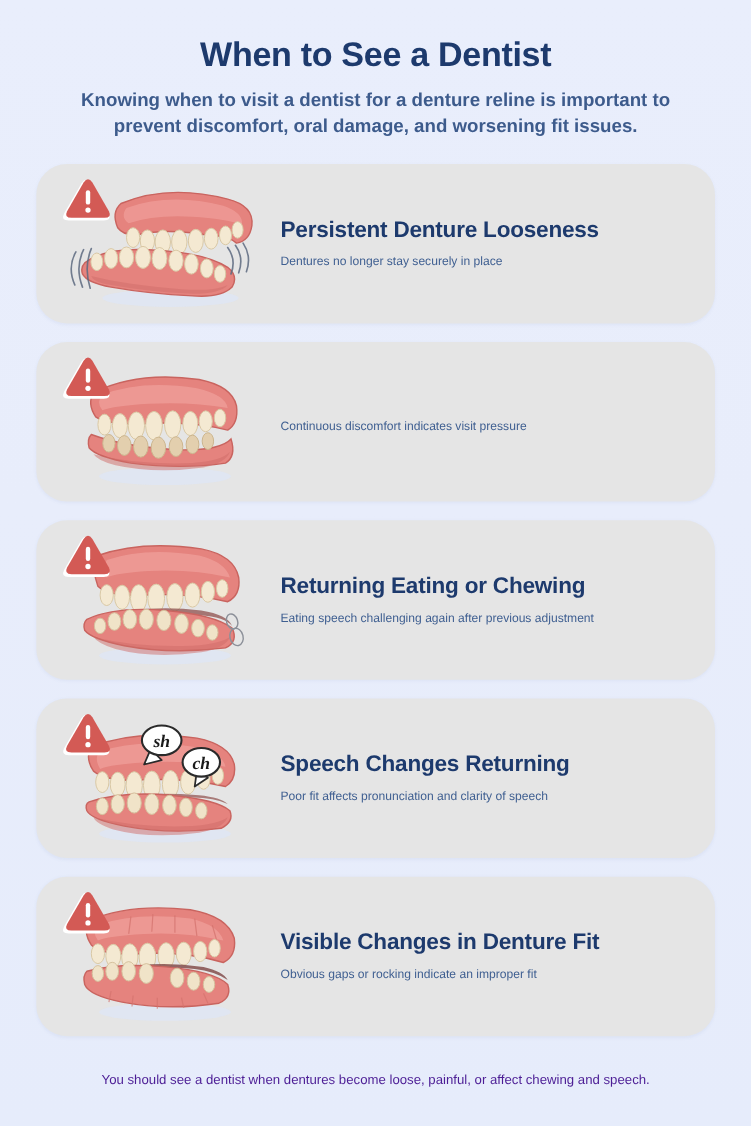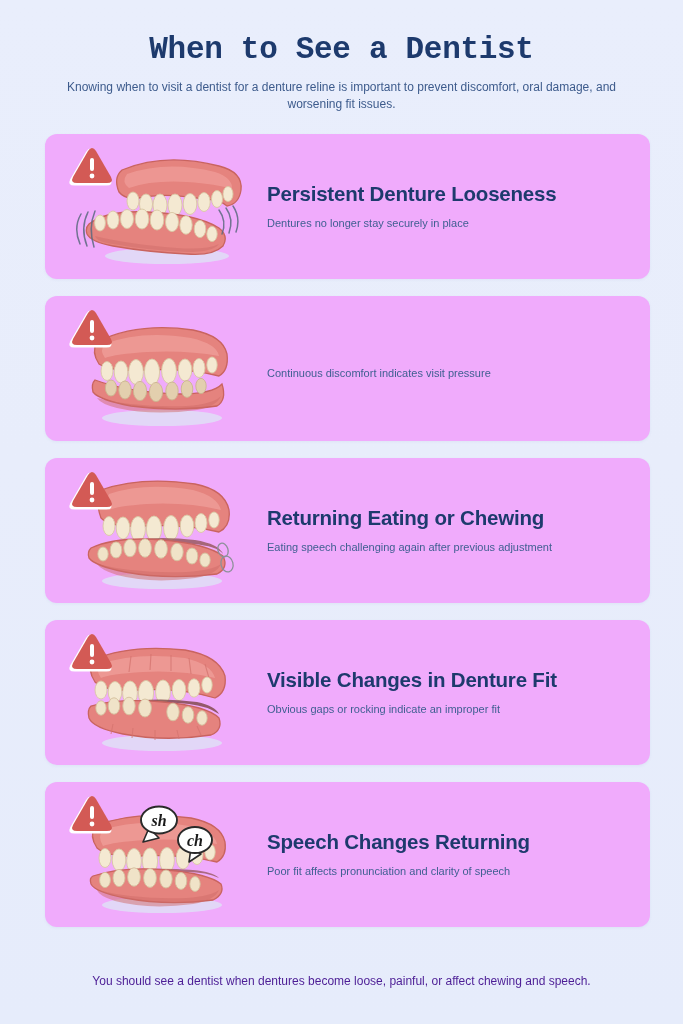--- a/index.html
+++ b/index.html
@@ -19,52 +19,51 @@
 
   
   .header { padding:32px 42px 0; text-align:center; }
 
   .page-title {
     font-size:31px;
     font-weight:700;
     letter-spacing:-0.3px;
     color:#1d3a6d;
     line-height:1.15;
-    font-family:Liberation Mono, monospace;
   }
 
   .page-subtitle {
     margin-top:11px;
-    font-size:12px;
+    font-size:17px;
     line-height:1.45;
     color:#3d5b8c;
     max-width:560px;
     margin-left:auto;
     margin-right:auto;
+    font-weight:bold;
   }
 
   
   .card-list {
     margin-top:21px;
     padding:0 33px;
     display:flex;
     flex-direction:column;
     gap:17px;
   }
 
   .card {
-    background:#f0abfc;
-    border-radius:12px;
+    background:#e5e5e5;
+    border-radius:28px;
     height:145px;
     display:flex;
     align-items:center;
     padding:0 20px 0 22px;
     box-shadow:0 1px 3px rgba(80,110,170,.07);
     overflow:hidden;
-    margin-left:12px;
   }
 
   .card-figure {
     width:190px;
     min-width:190px;
     height:125px;
     position:relative;
     display:flex;
     align-items:center;
     justify-content:center;
@@ -255,76 +254,20 @@
     <div class="card-text">
       <div class="card-title">Returning Eating or Chewing</div>
       <div class="card-desc">Eating speech challenging again after previous adjustment</div>
     </div>
   </div>
 
   <div class="card">
     <div class="card-figure">
       <svg viewBox="0 0 190 125" aria-hidden="true">
         <ellipse cx="95" cy="113" rx="60" ry="8" fill="#dde5f6" opacity=".75"></ellipse>
-        <path d="M26 30 Q62 14 118 20 Q152 26 158 46 Q160 62 148 68 Q114 58 74 60 Q38 62 28 52 Q20 40 26 30 Z" fill="#e5837e" stroke="#c9645f" stroke-width="1.3"></path>
-        <path d="M34 34 Q68 22 118 28 Q144 34 148 48 Q114 40 76 42 Q42 44 34 48 Q28 40 34 34 Z" fill="#ef9d98" opacity=".8"></path>
-        <g fill="none" stroke="#d4736e" stroke-width="1.1" opacity=".75">
-          <path d="M64 26 L62 42"></path>
-            <path d="M84 24 L83 40"></path>
-            <path d="M104 25 L104 41"></path>
-          <path d="M122 28 L124 44"></path>
-            <path d="M138 34 L142 48"></path>
-        </g>
-        <g fill="#f4e9d2" stroke="#d9c7a4" stroke-width=".9">
-          <ellipse cx="34" cy="60" rx="6" ry="9"></ellipse>
-            <ellipse cx="48" cy="62" rx="6.8" ry="10.5"></ellipse>
-          <ellipse cx="63" cy="63" rx="7.4" ry="12"></ellipse>
-            <ellipse cx="79" cy="63" rx="7.6" ry="12.6"></ellipse>
-          <ellipse cx="96" cy="62" rx="7.4" ry="12"></ellipse>
-            <ellipse cx="112" cy="60" rx="6.8" ry="10.5"></ellipse>
-          <ellipse cx="127" cy="58" rx="6" ry="9.2"></ellipse>
-            <ellipse cx="140" cy="55" rx="5.2" ry="8"></ellipse>
-        </g>
-
-        <path d="M50 74 Q86 66 130 72 Q148 76 152 84 Q140 76 122 74 Q84 70 52 80 Z" fill="#7d4543" opacity=".8"></path>
-        <path d="M24 76 Q52 68 96 72 Q140 76 152 88 Q156 100 144 105 Q98 112 56 104 Q26 98 22 88 Q20 80 24 76 Z" fill="#e5837e" stroke="#c9645f" stroke-width="1.3"></path>
-        <g fill="#f0e3c8" stroke="#d4c09d" stroke-width=".9">
-          <ellipse cx="34" cy="78" rx="5.2" ry="7.2"></ellipse>
-            <ellipse cx="47" cy="76" rx="5.8" ry="8.2"></ellipse>
-          <ellipse cx="62" cy="76" rx="6.2" ry="8.8"></ellipse>
-            <ellipse cx="78" cy="78" rx="6.4" ry="9"></ellipse>
-          <ellipse cx="106" cy="82" rx="6.2" ry="8.8"></ellipse>
-            <ellipse cx="121" cy="85" rx="5.8" ry="8.2"></ellipse>
-          <ellipse cx="135" cy="88" rx="5.2" ry="7.2"></ellipse>
-        </g>
-        <g fill="none" stroke="#d4736e" stroke-width="1.1" opacity=".7">
-          <path d="M46 94 L44 104"></path>
-            <path d="M66 98 L65 108"></path>
-            <path d="M88 100 L88 110"></path>
-          <path d="M110 100 L112 109"></path>
-            <path d="M130 96 L134 105"></path>
-        </g>
-        <g>
-          <path d="M21 7 Q25 1 29 7 L44 33 Q47 39 40 39 L10 39 Q3 39 6 33 Z" fill="#ffffff" transform="translate(-1.6,1.6) scale(1.06)" transform-origin="25 23"></path>
-          <path d="M21 7 Q25 1 29 7 L44 33 Q47 39 40 39 L10 39 Q3 39 6 33 Z" fill="#d35a55"></path>
-          <rect x="23" y="14" width="4" height="13" rx="2" fill="#fff"></rect>
-          <circle cx="25" cy="32" r="2.4" fill="#fff"></circle>
-        </g>
-      </svg>
-    </div>
-    <div class="card-text">
-      <div class="card-title">Visible Changes in Denture Fit</div>
-      <div class="card-desc">Obvious gaps or rocking indicate an improper fit</div>
-    </div>
-  </div>
-
-  <div class="card">
-    <div class="card-figure">
-      <svg viewBox="0 0 190 125" aria-hidden="true">
-        <ellipse cx="95" cy="113" rx="60" ry="8" fill="#dde5f6" opacity=".75"></ellipse>
         <path d="M28 34 Q68 18 124 26 Q154 32 158 50 Q160 64 150 70 Q116 62 76 64 Q42 66 30 56 Q22 44 28 34 Z" fill="#e5837e" stroke="#c9645f" stroke-width="1.3"></path>
         <path d="M36 38 Q72 26 122 34 Q148 40 150 52 Q118 46 78 48 Q46 50 36 54 Q30 44 36 38 Z" fill="#ef9d98" opacity=".8"></path>
         <g fill="#f4e9d2" stroke="#d9c7a4" stroke-width=".9">
           <ellipse cx="38" cy="66" rx="6" ry="9.5"></ellipse>
             <ellipse cx="52" cy="68" rx="6.8" ry="11"></ellipse>
           <ellipse cx="67" cy="69" rx="7.4" ry="12.5"></ellipse>
             <ellipse cx="83" cy="69" rx="7.6" ry="13"></ellipse>
           <ellipse cx="100" cy="68" rx="7.4" ry="12.5"></ellipse>
             <ellipse cx="116" cy="66" rx="6.8" ry="11"></ellipse>
           <ellipse cx="130" cy="63" rx="6" ry="9.5"></ellipse>
@@ -360,15 +303,71 @@
           <circle cx="25" cy="32" r="2.4" fill="#fff"></circle>
         </g>
       </svg>
     </div>
     <div class="card-text">
       <div class="card-title">Speech Changes Returning</div>
       <div class="card-desc">Poor fit affects pronunciation and clarity of speech</div>
     </div>
   </div>
 
+  <div class="card">
+    <div class="card-figure">
+      <svg viewBox="0 0 190 125" aria-hidden="true">
+        <ellipse cx="95" cy="113" rx="60" ry="8" fill="#dde5f6" opacity=".75"></ellipse>
+        <path d="M26 30 Q62 14 118 20 Q152 26 158 46 Q160 62 148 68 Q114 58 74 60 Q38 62 28 52 Q20 40 26 30 Z" fill="#e5837e" stroke="#c9645f" stroke-width="1.3"></path>
+        <path d="M34 34 Q68 22 118 28 Q144 34 148 48 Q114 40 76 42 Q42 44 34 48 Q28 40 34 34 Z" fill="#ef9d98" opacity=".8"></path>
+        <g fill="none" stroke="#d4736e" stroke-width="1.1" opacity=".75">
+          <path d="M64 26 L62 42"></path>
+            <path d="M84 24 L83 40"></path>
+            <path d="M104 25 L104 41"></path>
+          <path d="M122 28 L124 44"></path>
+            <path d="M138 34 L142 48"></path>
+        </g>
+        <g fill="#f4e9d2" stroke="#d9c7a4" stroke-width=".9">
+          <ellipse cx="34" cy="60" rx="6" ry="9"></ellipse>
+            <ellipse cx="48" cy="62" rx="6.8" ry="10.5"></ellipse>
+          <ellipse cx="63" cy="63" rx="7.4" ry="12"></ellipse>
+            <ellipse cx="79" cy="63" rx="7.6" ry="12.6"></ellipse>
+          <ellipse cx="96" cy="62" rx="7.4" ry="12"></ellipse>
+            <ellipse cx="112" cy="60" rx="6.8" ry="10.5"></ellipse>
+          <ellipse cx="127" cy="58" rx="6" ry="9.2"></ellipse>
+            <ellipse cx="140" cy="55" rx="5.2" ry="8"></ellipse>
+        </g>
+
+        <path d="M50 74 Q86 66 130 72 Q148 76 152 84 Q140 76 122 74 Q84 70 52 80 Z" fill="#7d4543" opacity=".8"></path>
+        <path d="M24 76 Q52 68 96 72 Q140 76 152 88 Q156 100 144 105 Q98 112 56 104 Q26 98 22 88 Q20 80 24 76 Z" fill="#e5837e" stroke="#c9645f" stroke-width="1.3"></path>
+        <g fill="#f0e3c8" stroke="#d4c09d" stroke-width=".9">
+          <ellipse cx="34" cy="78" rx="5.2" ry="7.2"></ellipse>
+            <ellipse cx="47" cy="76" rx="5.8" ry="8.2"></ellipse>
+          <ellipse cx="62" cy="76" rx="6.2" ry="8.8"></ellipse>
+            <ellipse cx="78" cy="78" rx="6.4" ry="9"></ellipse>
+          <ellipse cx="106" cy="82" rx="6.2" ry="8.8"></ellipse>
+            <ellipse cx="121" cy="85" rx="5.8" ry="8.2"></ellipse>
+          <ellipse cx="135" cy="88" rx="5.2" ry="7.2"></ellipse>
+        </g>
+        <g fill="none" stroke="#d4736e" stroke-width="1.1" opacity=".7">
+          <path d="M46 94 L44 104"></path>
+            <path d="M66 98 L65 108"></path>
+            <path d="M88 100 L88 110"></path>
+          <path d="M110 100 L112 109"></path>
+            <path d="M130 96 L134 105"></path>
+        </g>
+        <g>
+          <path d="M21 7 Q25 1 29 7 L44 33 Q47 39 40 39 L10 39 Q3 39 6 33 Z" fill="#ffffff" transform="translate(-1.6,1.6) scale(1.06)" transform-origin="25 23"></path>
+          <path d="M21 7 Q25 1 29 7 L44 33 Q47 39 40 39 L10 39 Q3 39 6 33 Z" fill="#d35a55"></path>
+          <rect x="23" y="14" width="4" height="13" rx="2" fill="#fff"></rect>
+          <circle cx="25" cy="32" r="2.4" fill="#fff"></circle>
+        </g>
+      </svg>
+    </div>
+    <div class="card-text">
+      <div class="card-title">Visible Changes in Denture Fit</div>
+      <div class="card-desc">Obvious gaps or rocking indicate an improper fit</div>
+    </div>
+  </div>
+
 </div>
 
 <div class="footer">You should see a dentist when dentures become loose, painful, or affect chewing and speech.</div>
 
 </body></html>

